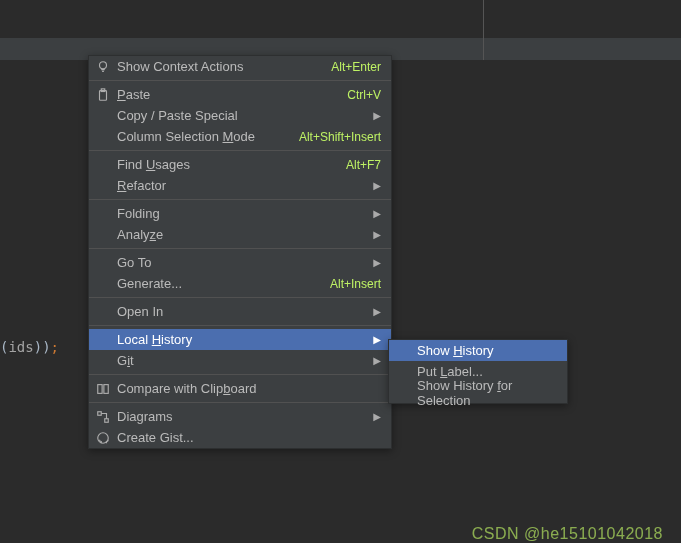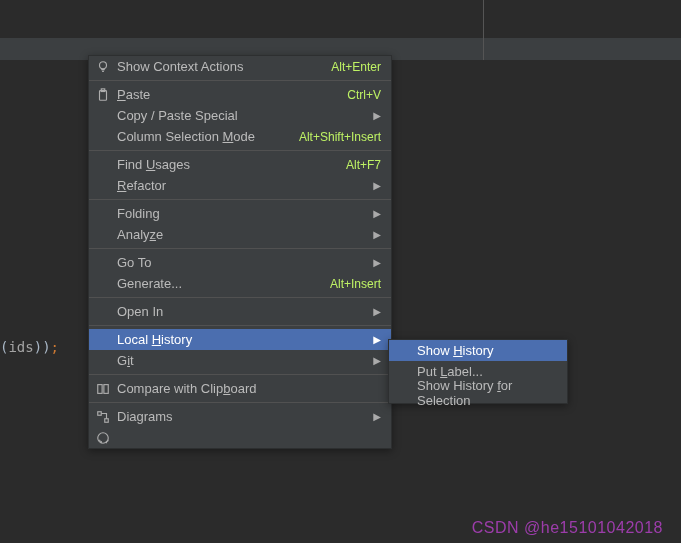--- a/index.html
+++ b/index.html
@@ -16,21 +16,21 @@
   .menu.sub{top:339px;left:388px;width:178px}
   .row{display:flex;align-items:center;height:21px;padding:0 10px 0 28px;position:relative;cursor:default}
   .row.hover{background:#4b6eaf;color:#fff}
   .row .lbl{flex:1}
   .row .sc{color:#bef264;font-size:12px}
   .row .arw{position:absolute;right:10px;color:#aaa;font-size:10px}
   .row.hover .arw{color:#fff}
   .row .ico{position:absolute;left:6px;width:16px;height:16px;display:flex;align-items:center;justify-content:center}
   .sep{height:1px;background:#515151;margin:3px 0}
   .u{text-decoration:underline}
-  .watermark{position:absolute;bottom:6px;right:18px;font-size:16px;color:#d946ef;opacity:.65;letter-spacing:.5px}
+  .watermark{position:absolute;bottom:0;right:18px;font-size:16px;color:#bef264;opacity:.65;letter-spacing:.5px}
 </style>
 </head>
 <body>
 
 <div class="top-bar"></div>
 <div class="toolbar"></div>
 <div class="vline"></div>
 
 <div class="editor">
   <div class="code-frag"><span><span class="p">(</span><span class="id">ids</span><span class="p">))</span><span class="s">;</span></span></div>
@@ -129,20 +129,21 @@
       <span class="lbl">Diagrams</span>
       <span class="arw">▶</span>
     </div>
     <div class="row">
       <span class="ico">
         <svg width="14" height="14" viewBox="0 0 16 16" fill="none" stroke="#adadad" stroke-width="1.3">
           <circle cx="8" cy="8" r="6"></circle>
           <path d="M6 14v-2c-2 0-2-2-2-2m8 4v-2c2 0 2-2 2-2"></path>
         </svg>
       </span>
+      <span class="lbl">Create Gist...</span>
     </div>
   </div>
 <div class="menu sub" id="sub-menu">
     <div class="row hover">
       <span class="lbl">Show <span class="u">H</span>istory</span>
     </div>
     <div class="row">
       <span class="lbl">Put <span class="u">L</span>abel...</span>
     </div>
     <div class="row">

